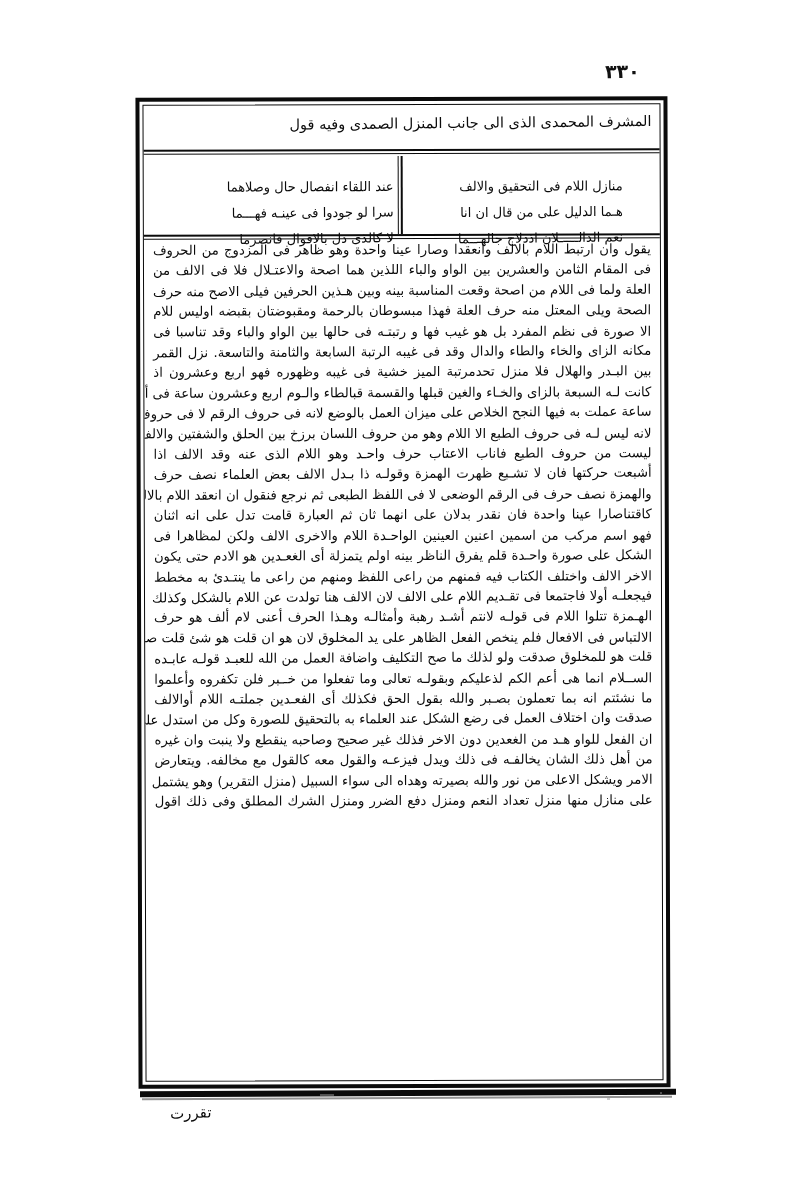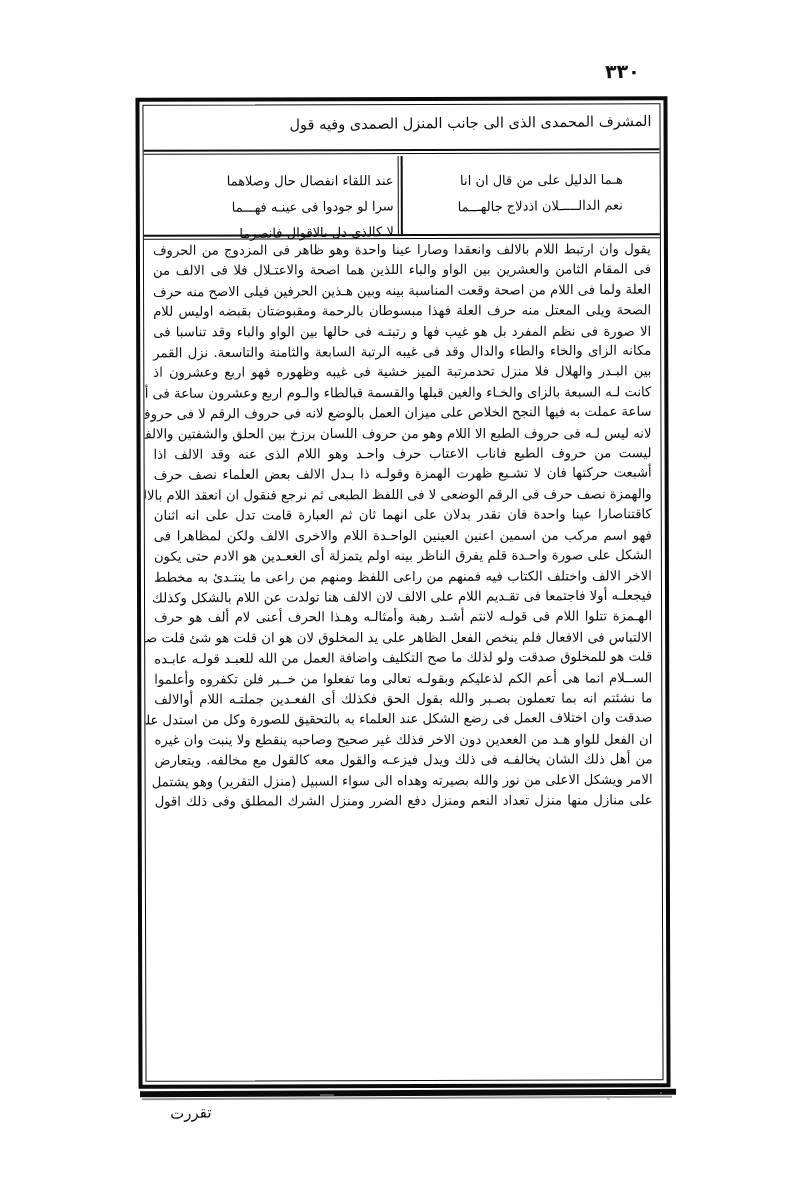--- a/index.html
+++ b/index.html
@@ -98,21 +98,21 @@
     background: #0b0b0b;
   }
   
   .tbl-gutter-right { width: 30px; flex: 0 0 30px; }
   .tbl-gutter-left  { width: 28px; flex: 0 0 28px; }
 
   .tbl-col {
     flex: 1 1 auto;
     position: relative;
     direction: rtl;
-    padding: 12px 7px 0 7px;
+    padding: 18px 7px 0 7px;
     box-sizing: border-box;
   }
   .tbl-col.col-right {
     border-left: 2.5px solid #0b0b0b;
   }
   .tbl-col.col-right::after {
     content: "";
     position: absolute;
     left: -5px; top: 0; bottom: 0;
     width: 1.5px;
@@ -205,20 +205,21 @@
     <div class="table-block">
       <div class="tbl-gutter-left"></div>
 
       <div class="tbl-col col-left">
         <div class="tbl-line l1">عند اللقاء انفصال حال وصلاهما</div>
         <div class="tbl-line l2">سرا لو جودوا فى عينـه فهـــما</div>
         <div class="tbl-line l3">لا كالذى دل بالاقوال فانصرما</div>
       </div>
 
       <div class="tbl-col col-right">
+        <div class="tbl-line l1">منازل اللام فى التحقيق والالف</div>
         <div class="tbl-line l2">هـما الدليل على من قال ان انا</div>
         <div class="tbl-line l3">نعم الدالـــــلان اذدلاج جالهـــما</div>
       </div>
 
       <div class="tbl-gutter-right"></div>
     </div>
 
     <div class="body-block">
       <div class="body-line">يقول وان ارتبط اللام بالالف وانعقدا وصارا عينا واحدة وهو ظاهر فى المزدوج من الحروف</div>
       <div class="body-line">فى المقام الثامن والعشرين بين الواو والباء اللذين هما اصحة والاعتـلال فلا فى الالف من</div>

